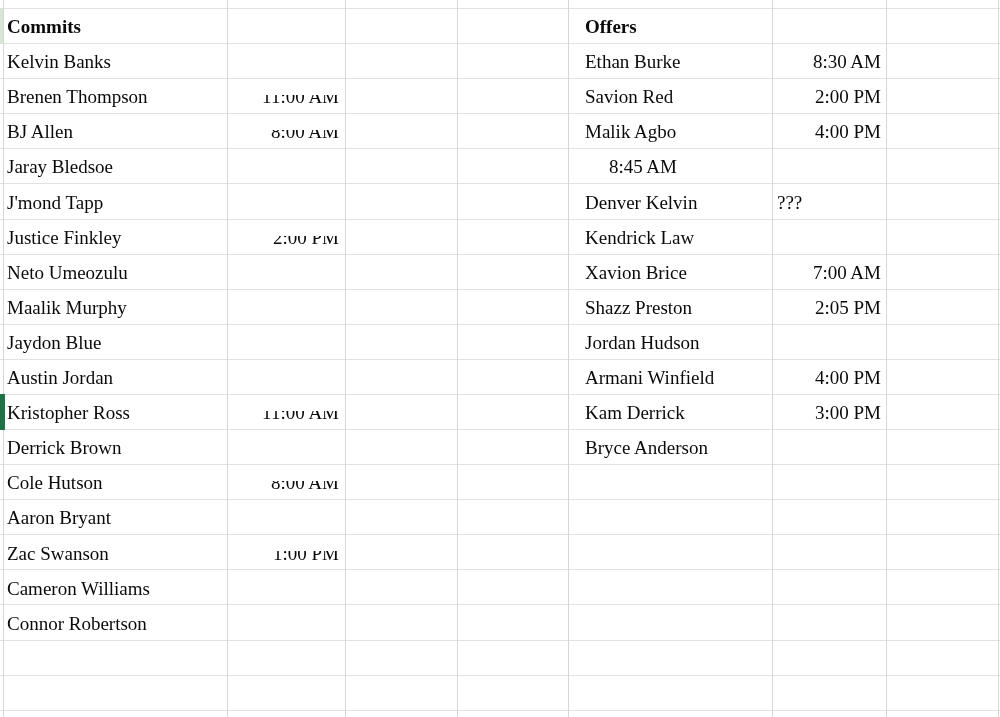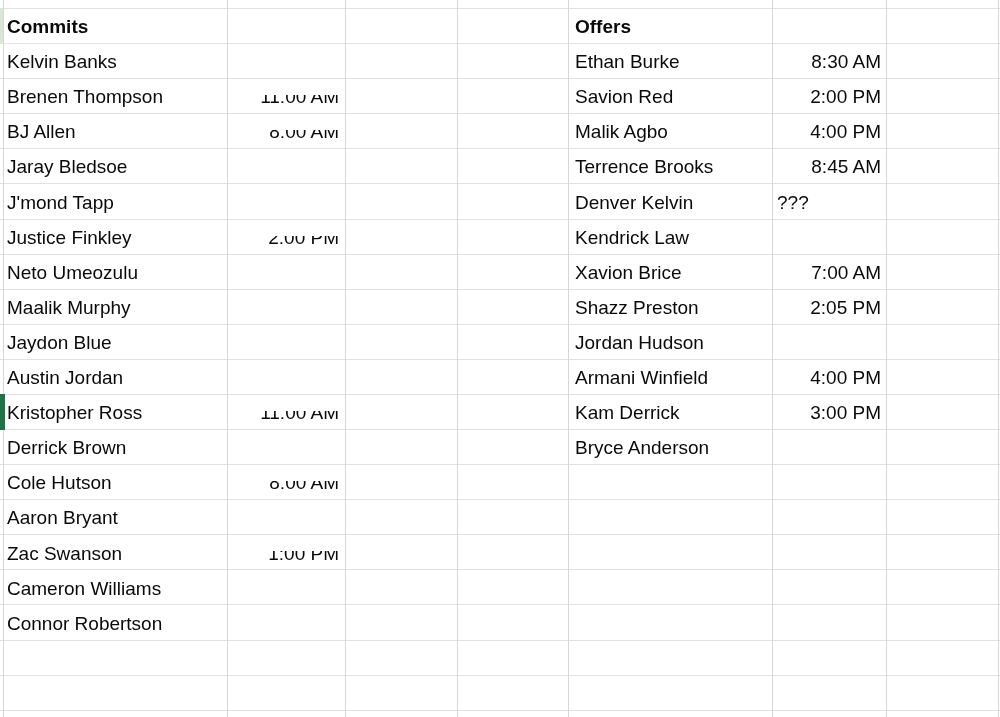--- a/index.html
+++ b/index.html
@@ -42,31 +42,31 @@
         transparent 535px 569px, #e2e2e2 569px 570px,
         transparent 570px 604px, #e2e2e2 604px 605px,
         transparent 605px 640px, #e2e2e2 640px 641px,
         transparent 641px 675px, #e2e2e2 675px 676px,
         transparent 676px 710px, #e2e2e2 710px 711px,
         transparent 711px 100%);
   }
   .list{position:absolute;top:8px;}
   .list.commits{left:0;width:345px;}
   .list.offers{left:568px;width:318px;}
-  .row{display:flex;height:35.1px;}
+  .row{display:flex;height:35.1px;font-family:Liberation Serif, serif;}
   .cell{
     display:flex;align-items:flex-end;
     box-sizing:border-box;
     font-size:19px;line-height:22px;
     padding-bottom:5px;
     white-space:nowrap;overflow:hidden;
   }
   .commits .name{width:227px;padding-left:7px;}
   .commits .time{width:118px;justify-content:flex-end;padding-right:6px;margin-top:17px;}
-  .offers .name{width:204px;padding-left:7px;}
+  .offers .name{width:204px;padding-left:17px;}
   .offers .time{width:114px;justify-content:flex-end;padding-right:5px;}
   .time.align-left{justify-content:flex-start;padding-left:5px;}
   .header-cell{font-weight:bold;}
   .accent{position:absolute;left:0;}
   .accent.header-accent{top:8px;width:3px;height:35px;background:#d7e7d4;}
   .accent.active-accent{top:394px;width:5px;height:35.5px;background:#1f7245;}
 </style>
 </head>
 <body>
 
@@ -161,21 +161,20 @@
     </div>
     <div class="row">
       <div class="cell name">Savion Red</div>
       <div class="cell time">2:00 PM</div>
     </div>
     <div class="row">
       <div class="cell name">Malik Agbo</div>
       <div class="cell time">4:00 PM</div>
     </div>
     <div class="row">
-      <div class="cell name">Terrence Brooks</div>
       <div class="cell time">8:45 AM</div>
     </div>
     <div class="row">
       <div class="cell name">Denver Kelvin</div>
       <div class="cell time align-left">???</div>
     </div>
     <div class="row">
       <div class="cell name">Kendrick Law</div>
       <div class="cell time"></div>
     </div>

